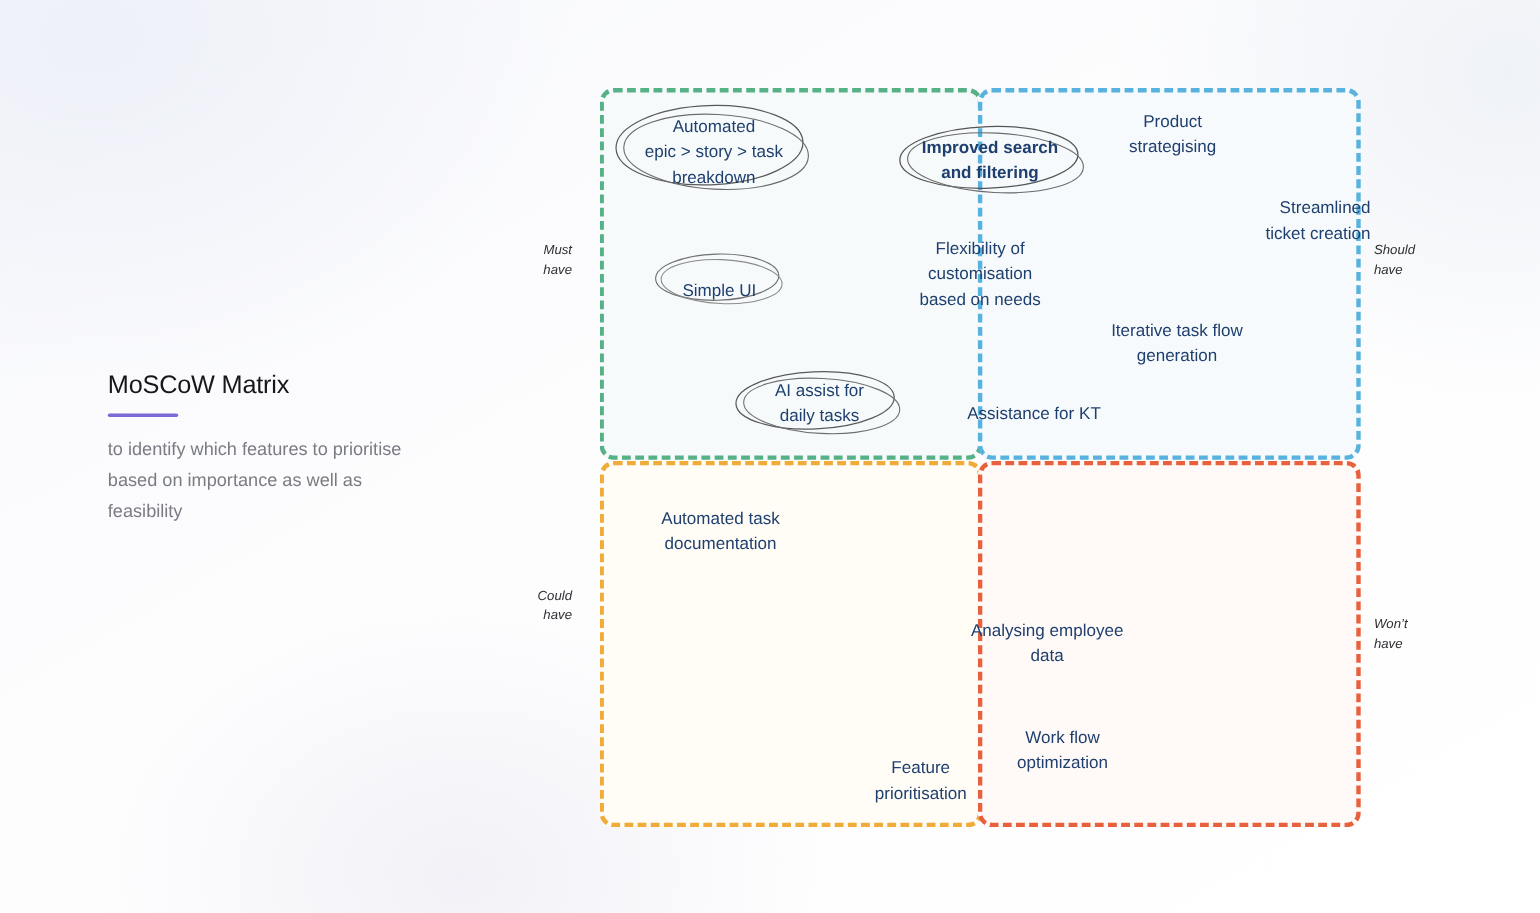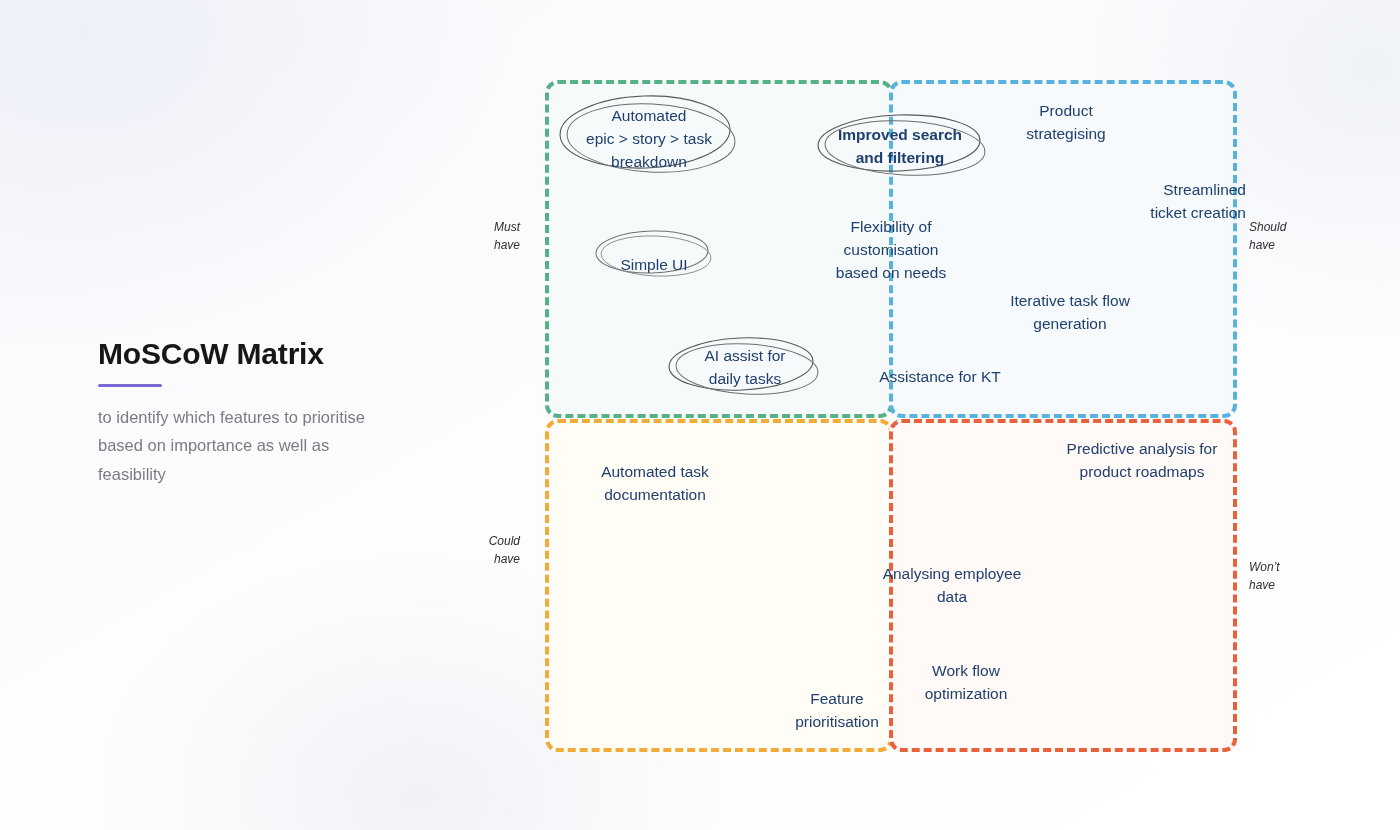--- a/index.html
+++ b/index.html
@@ -27,22 +27,22 @@
   }
 
   
   .info-panel {
     position: absolute;
     left: 98px;
     top: 336px;
     width: 300px;
   }
   .info-title {
-    font-size: 30px;
-    font-weight: bold;
+    font-size: 23px;
+    font-weight: normal;
     color: #17171a;
     letter-spacing: -0.2px;
     line-height: 1.2;
     margin: 0;
     white-space: nowrap;
   }
   .title-rule {
     width: 64px;
     height: 3px;
     background: #7a69d6;
@@ -216,22 +216,20 @@
 
     <div class="item" style="left:872px; top:366px; width:136px;">Assistance for KT</div>
 
     <div class="item" style="left:587px; top:461px; width:136px;">Automated task
 documentation</div>
 
 
     <div class="item" style="left:791px; top:688px; width:92px;">Feature
 prioritisation</div>
 
-    <div class="item" style="left:1062px; top:438px; width:160px;">Predictive analysis for
-product roadmaps</div>
 
     <div class="item" style="left:872px; top:563px; width:160px;">Analysing employee
 data</div>
 
     <div class="item" style="left:911px; top:660px; width:110px;">Work flow
 optimization</div>
 
   </div>
 </div>
 

